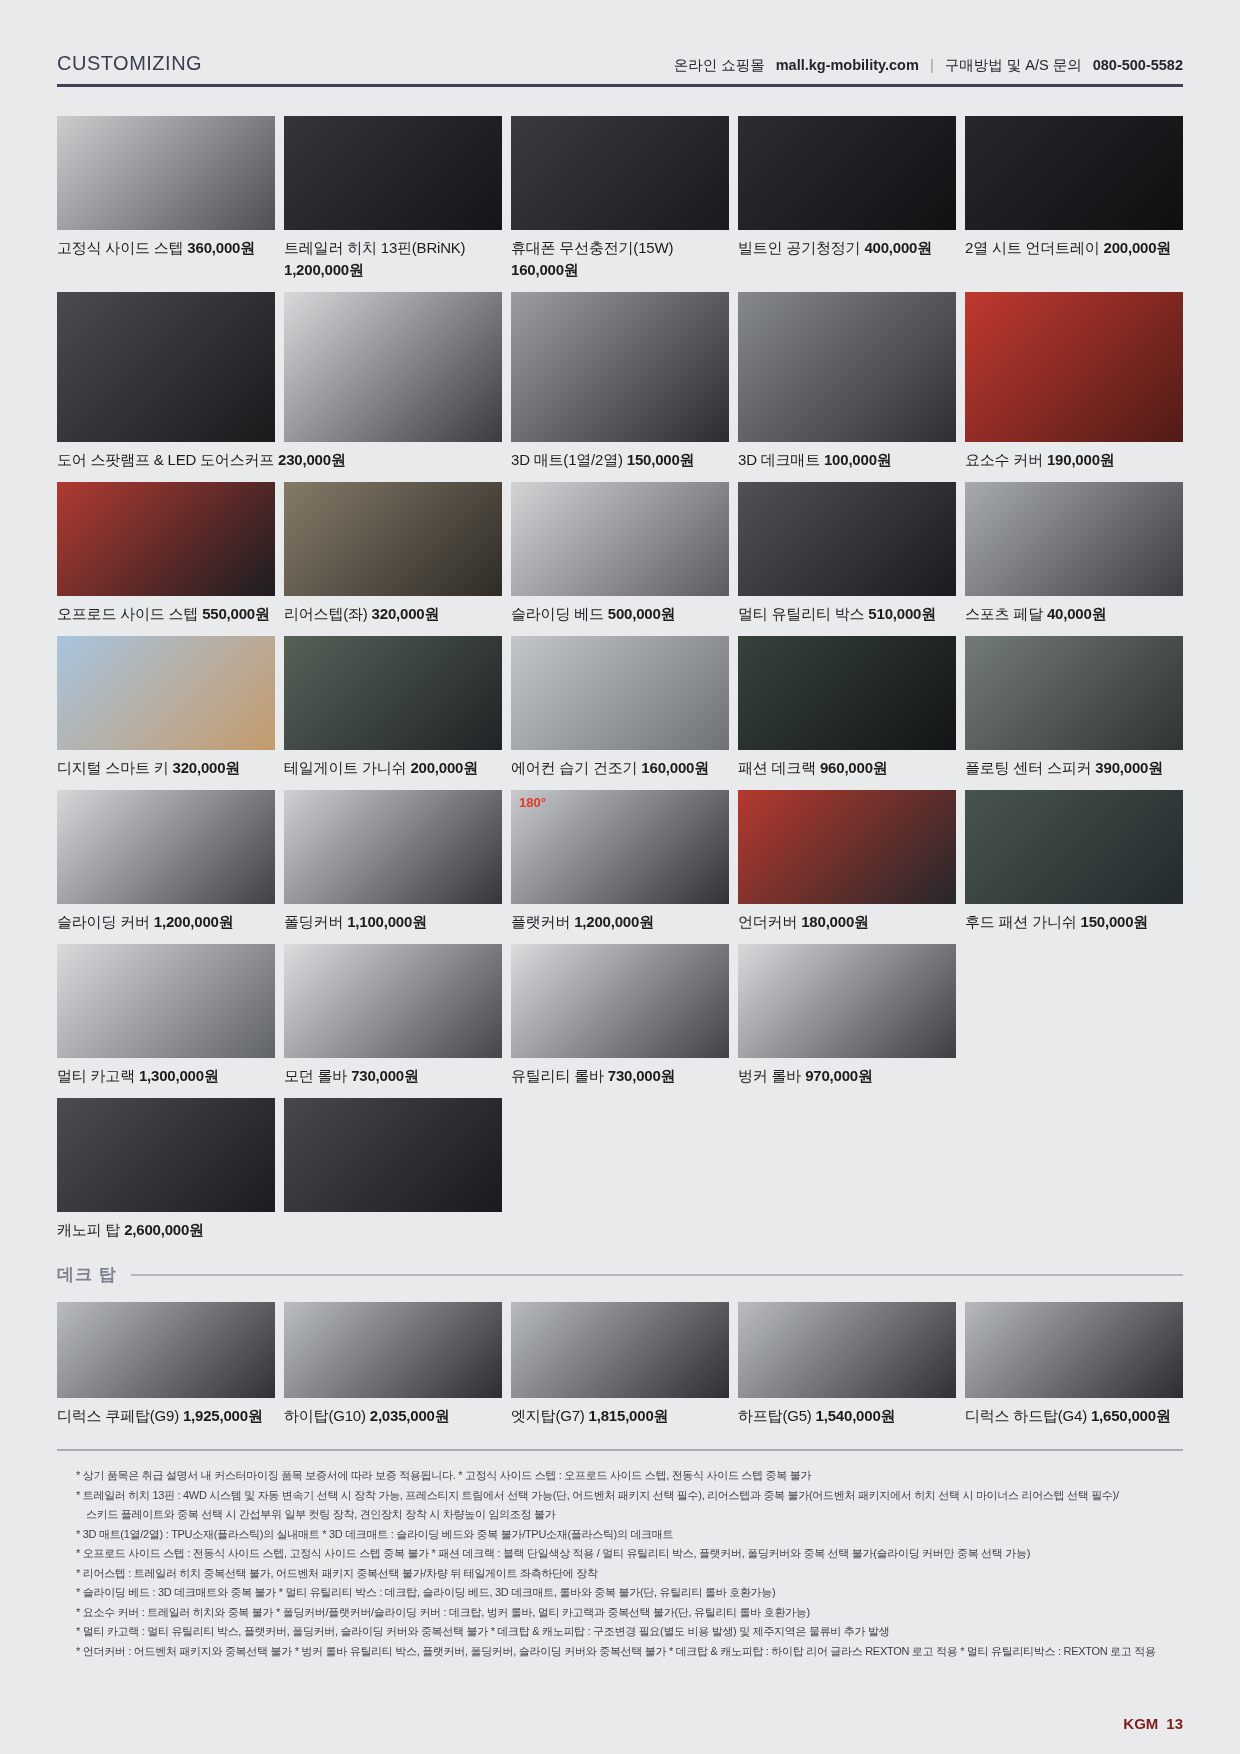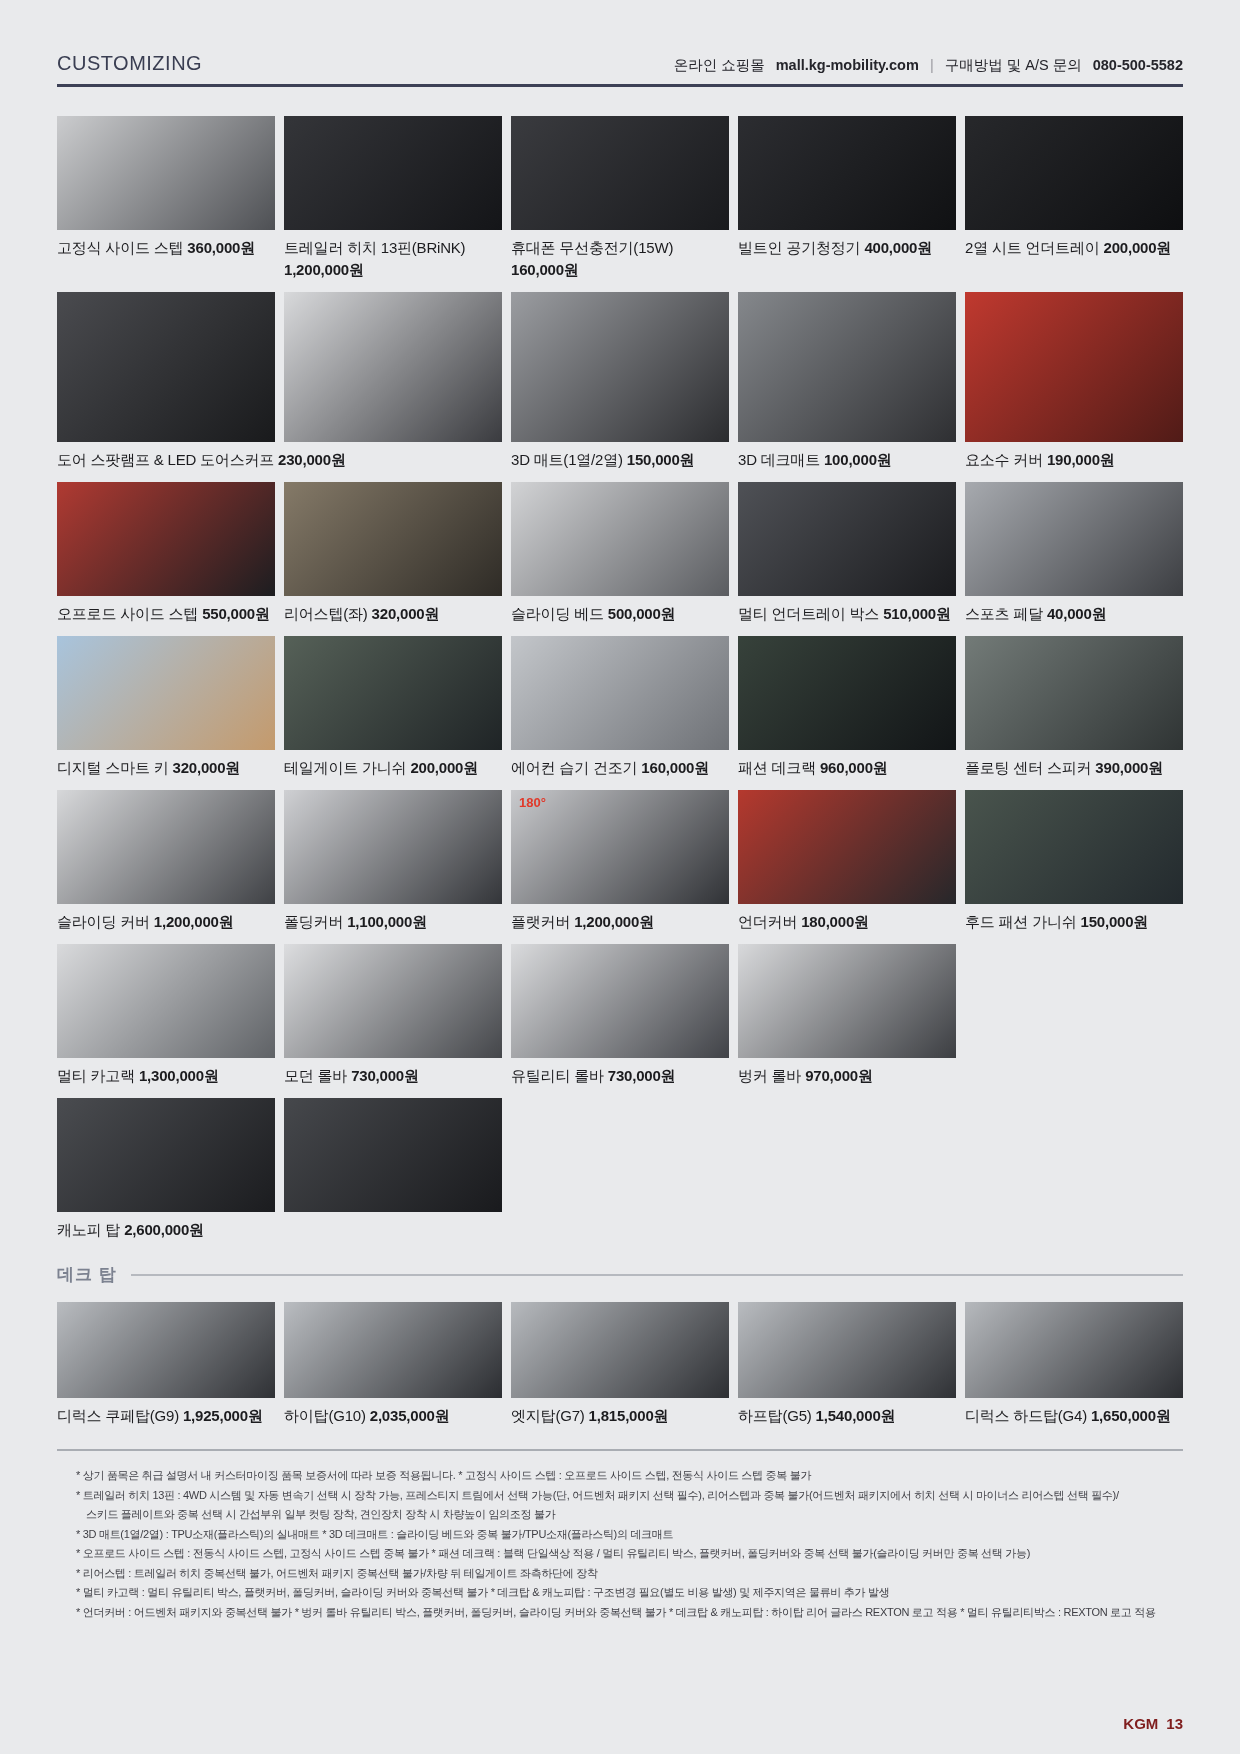--- a/index.html
+++ b/index.html
@@ -143,21 +143,21 @@
     <div class="imgs">
             <div class="tile" style="background: linear-gradient(135deg, rgb(210, 211, 213), rgb(90, 92, 96));"></div>
           </div>
     <div class="cap"><span class="pname">슬라이딩 베드</span><span class="pprice">500,000원</span></div>
   </div>
 
   <div class="item">
     <div class="imgs">
             <div class="tile" style="background: linear-gradient(135deg, rgb(79, 81, 86), rgb(26, 27, 30));"></div>
           </div>
-    <div class="cap"><span class="pname">멀티 언더트레이 박스</span><span class="pprice">510,000원</span></div>
+    <div class="cap"><span class="pname">멀티 유틸리티 박스</span><span class="pprice">510,000원</span></div>
   </div>
 
   <div class="item">
     <div class="imgs">
             <div class="tile" style="background: linear-gradient(135deg, rgb(167, 170, 175), rgb(60, 62, 66));"></div>
           </div>
     <div class="cap"><span class="pname">스포츠 페달</span><span class="pprice">40,000원</span></div>
   </div>
 </div>
       <div class="grid-row">
@@ -318,20 +318,22 @@
     </div>
 
   <div class="foot-rule"></div>
   <div id="notes">
       <div class="note">* 상기 품목은 취급 설명서 내 커스터마이징 품목 보증서에 따라 보증 적용됩니다. * 고정식 사이드 스텝 : 오프로드 사이드 스텝, 전동식 사이드 스텝 중복 불가</div>
       <div class="note">* 트레일러 히치 13핀 : 4WD 시스템 및 자동 변속기 선택 시 장착 가능, 프레스티지 트림에서 선택 가능(단, 어드벤처 패키지 선택 필수), 리어스텝과 중복 불가(어드벤처 패키지에서 히치 선택 시 마이너스 리어스텝 선택 필수)/</div>
       <div class="note indent">스키드 플레이트와 중복 선택 시 간섭부위 일부 컷팅 장착, 견인장치 장착 시 차량높이 임의조정 불가</div>
       <div class="note">* 3D 매트(1열/2열) : TPU소재(플라스틱)의 실내매트 * 3D 데크매트 : 슬라이딩 베드와 중복 불가/TPU소재(플라스틱)의 데크매트</div>
       <div class="note">* 오프로드 사이드 스텝 : 전동식 사이드 스텝, 고정식 사이드 스텝 중복 불가 * 패션 데크랙 : 블랙 단일색상 적용 / 멀티 유틸리티 박스, 플랫커버, 폴딩커버와 중복 선택 불가(슬라이딩 커버만 중복 선택 가능)</div>
       <div class="note">* 리어스텝 : 트레일러 히치 중복선택 불가, 어드벤처 패키지 중복선택 불가/차량 뒤 테일게이트 좌측하단에 장착</div>
+      <div class="note">* 슬라이딩 베드 : 3D 데크매트와 중복 불가 * 멀티 유틸리티 박스 : 데크탑, 슬라이딩 베드, 3D 데크매트, 롤바와 중복 불가(단, 유틸리티 롤바 호환가능)</div>
+      <div class="note">* 요소수 커버 : 트레일러 히치와 중복 불가 * 폴딩커버/플랫커버/슬라이딩 커버 : 데크탑, 벙커 롤바, 멀티 카고랙과 중복선택 불가(단, 유틸리티 롤바 호환가능)</div>
       <div class="note">* 멀티 카고랙 : 멀티 유틸리티 박스, 플랫커버, 폴딩커버, 슬라이딩 커버와 중복선택 불가 * 데크탑 &amp; 캐노피탑 : 구조변경 필요(별도 비용 발생) 및 제주지역은 물류비 추가 발생</div>
       <div class="note">* 언더커버 : 어드벤처 패키지와 중복선택 불가 * 벙커 롤바 유틸리티 박스, 플랫커버, 폴딩커버, 슬라이딩 커버와 중복선택 불가 * 데크탑 &amp; 캐노피탑 : 하이탑 리어 글라스 REXTON 로고 적용 * 멀티 유틸리티박스 : REXTON 로고 적용</div>
     </div>
 
   <div class="pg-footer">
     <span class="b">KGM</span><span class="b num">13</span>
   </div>
 </div>
 
 </body></html>

